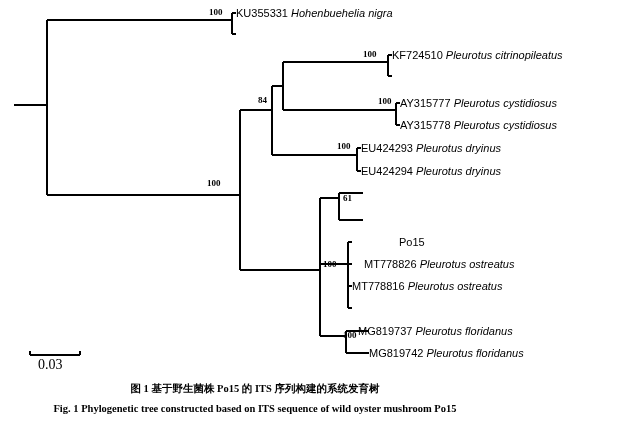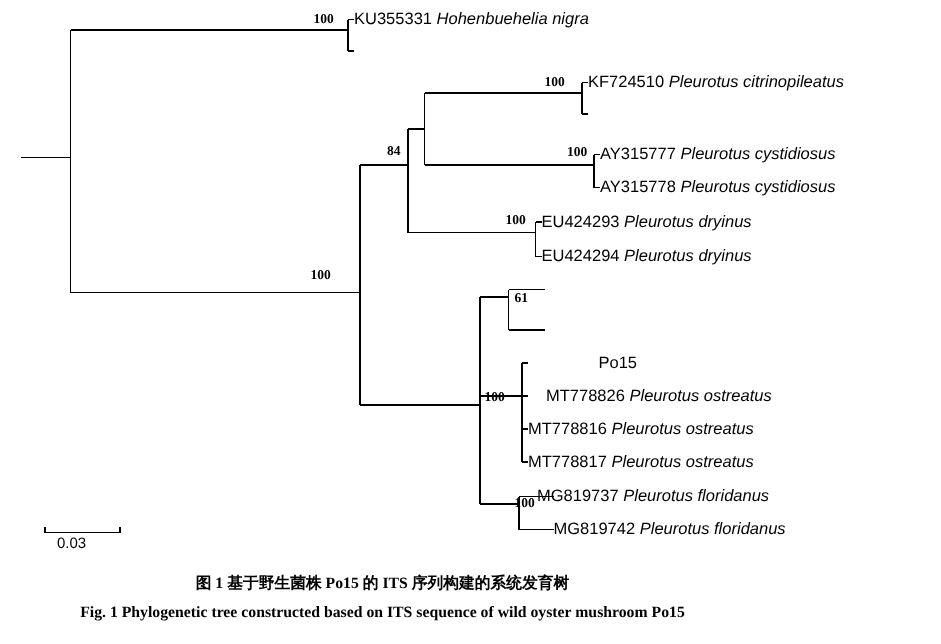--- a/index.html
+++ b/index.html
@@ -44,22 +44,22 @@
   }
   .support-label {
     position: absolute;
     font-size: 9px;
     font-weight: bold;
     font-family: "Liberation Serif", serif;
     white-space: nowrap;
   }
   .scale-label {
     position: absolute;
-    font-size: 10px;
-    font-family: Liberation Sans, sans-serif;
+    font-size: 14px;
+    font-family: Liberation Serif, serif;
     white-space: nowrap;
   }
   .caption {
     position: absolute;
     left: 0;
     width: 510px;
     text-align: center;
     font-size: 10.5px;
     font-weight: bold;
     font-family: "Liberation Serif", serif;
@@ -165,24 +165,20 @@
   <div class="taxon-label" style="left:352px; top:237px;margin-left:47px;">
     <span class="acc">Po15</span>
     <span class="sp"></span>
   </div>
   <div class="taxon-label" style="left:364px; top:259px;">
     <span class="acc">MT778826</span>
     <span class="sp">Pleurotus ostreatus</span>
   </div>
   <div class="taxon-label" style="left:352px; top:281px;">
     <span class="acc">MT778816</span>
-    <span class="sp">Pleurotus ostreatus</span>
-  </div>
-  <div class="taxon-label" style="left:352px; top:303px;">
-    <span class="acc">MT778817</span>
     <span class="sp">Pleurotus ostreatus</span>
   </div>
   <div class="taxon-label" style="left:358px; top:326px;">
     <span class="acc">MG819737</span>
     <span class="sp">Pleurotus floridanus</span>
   </div>
   <div class="taxon-label" style="left:369px; top:348px;">
     <span class="acc">MG819742</span>
     <span class="sp">Pleurotus floridanus</span>
   </div>

